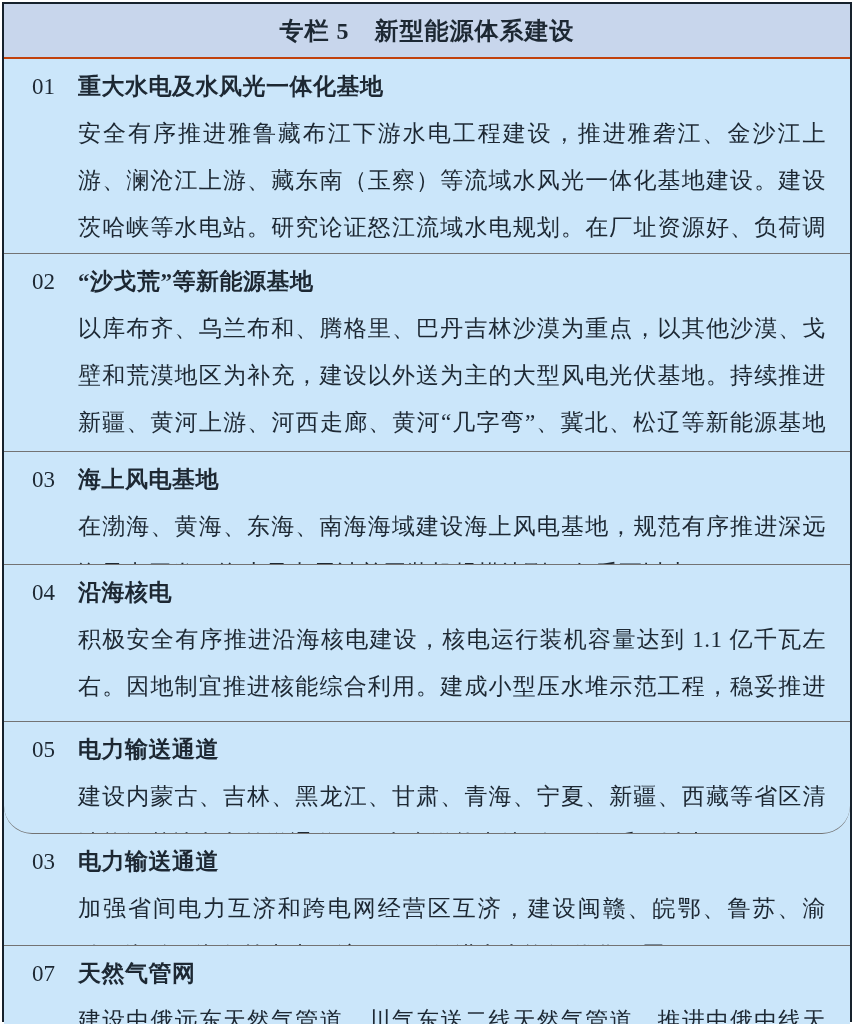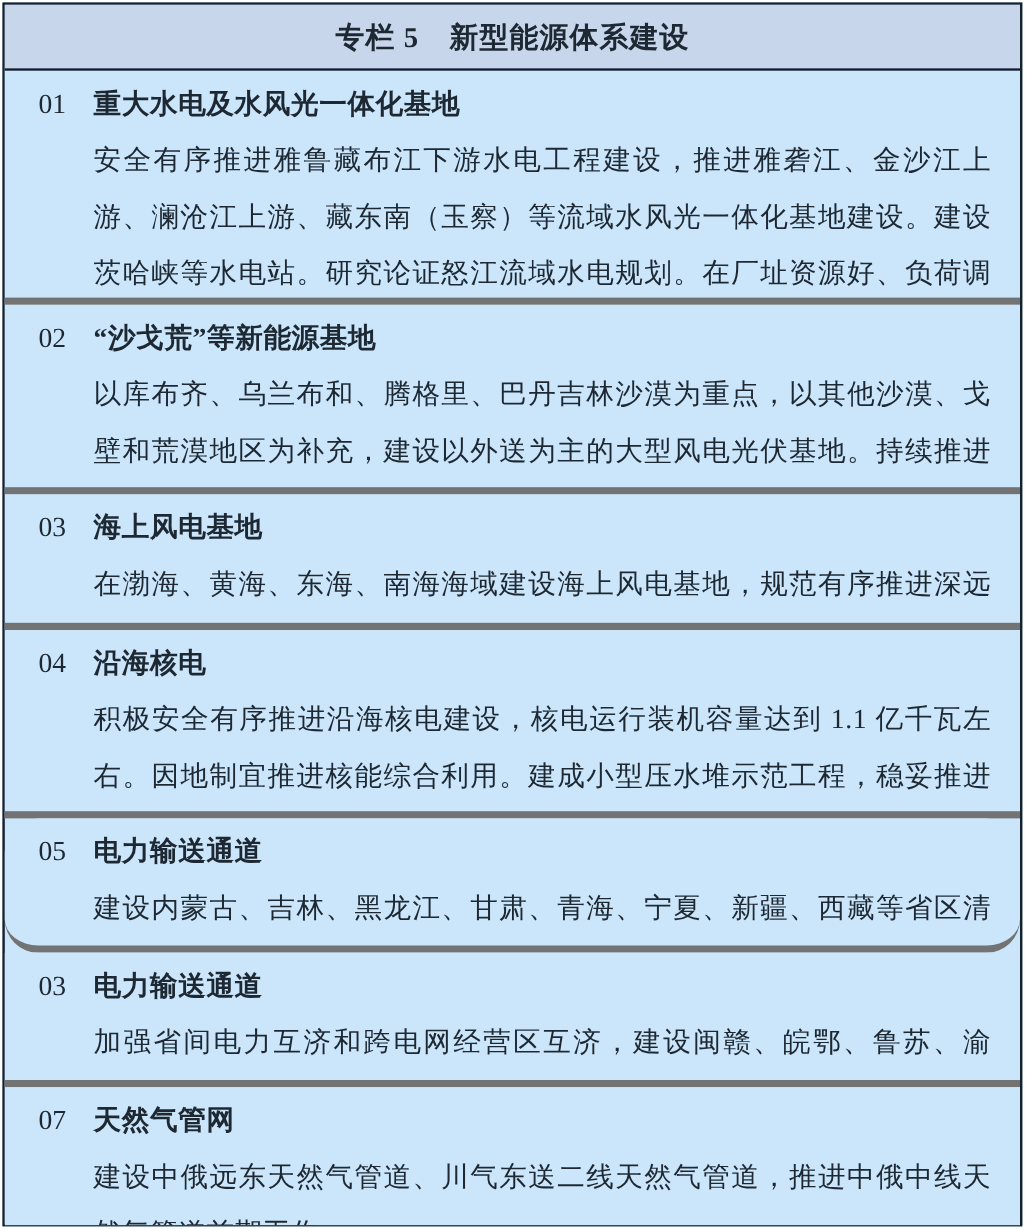--- a/index.html
+++ b/index.html
@@ -18,38 +18,38 @@
     width: 850px;
     height: 1020px;
     border: 2px solid #16212c;
     background: #cbe6fa;
     color: #1d2833;
   }
   .panel-header {
     box-sizing: border-box;
     height: 55px;
     background: #c8d6ec;
-    border-bottom: 2px solid #0f172a;
+    border-bottom: 2px solid #c2410c;
     display: flex;
     align-items: center;
     justify-content: center;
     font-size: 24px;
     font-weight: bold;
     letter-spacing: 1px;
   }
   .section {
     box-sizing: border-box;
     background: #cbe6fa;
-    border-bottom: 6px solid #737373;
+    border-bottom: 1px solid #737373;
     padding: 5px 24px 0 28px;
     overflow: hidden;
   }
   .section:last-child { border-bottom: none; }
   .s01 { height: 195px; }
-  .s02 { height: 158px; }
+  .s02 { height: 198px; }
   .s03 { height: 113px; }
   .s04 { height: 157px; }
   .s05 { height: 112px; border-radius: 28px; }
   .s06 { height: 112px; }
   .s07 { height: 115px; }
   .section-head {
     display: flex;
     align-items: baseline;
     font-size: 23px;
     line-height: 46px;

